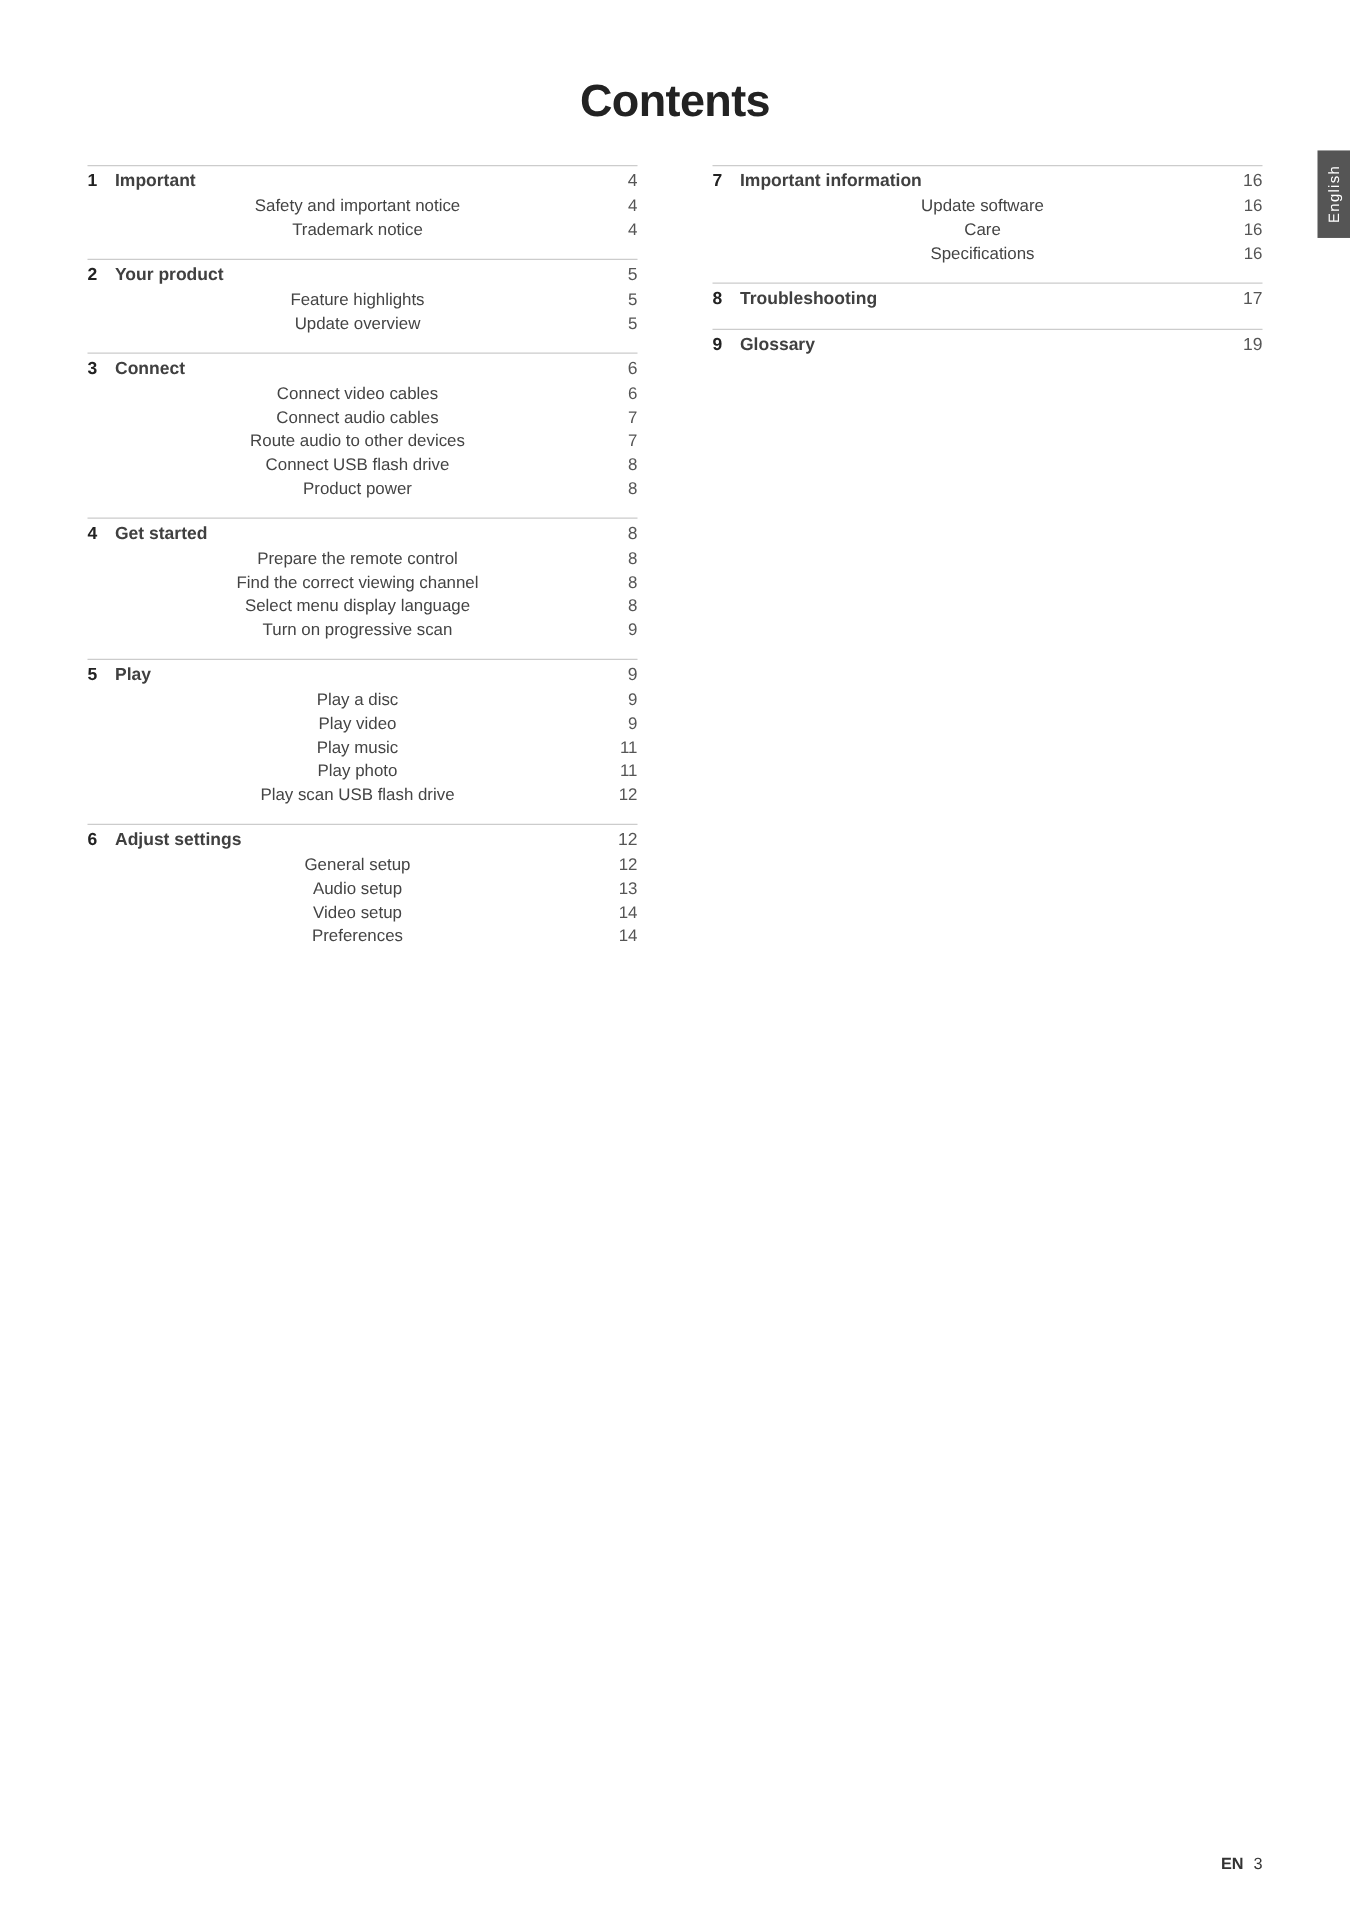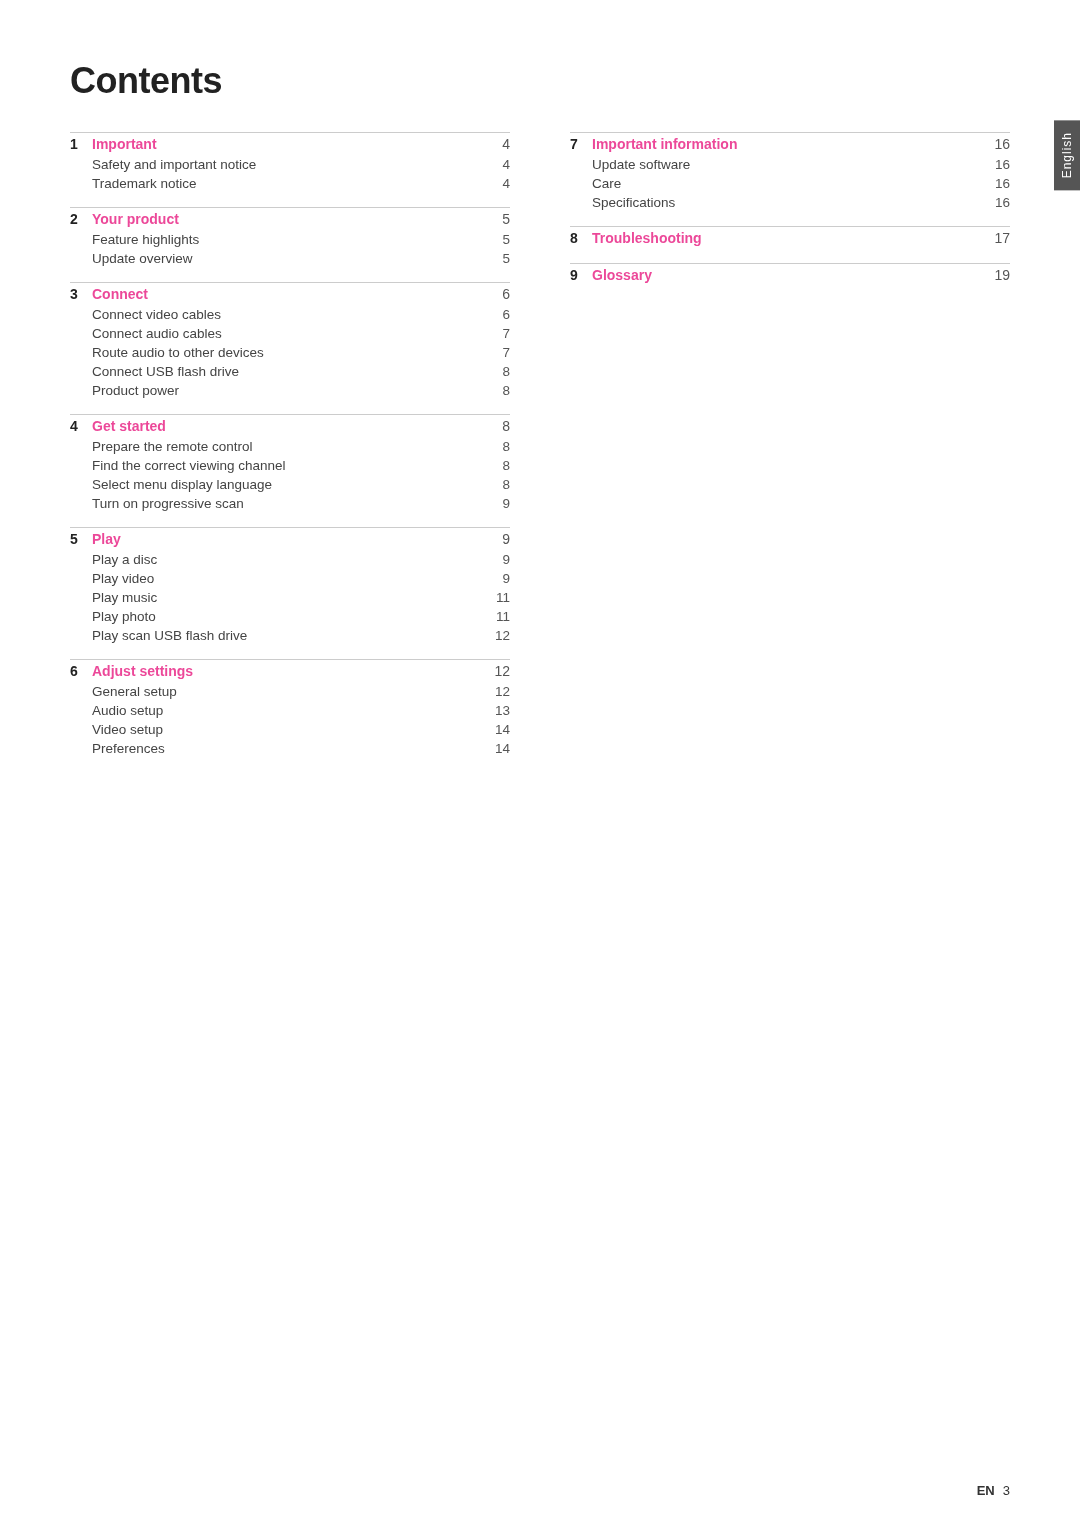--- a/index.html
+++ b/index.html
@@ -25,20 +25,21 @@
       padding: 60px 70px 60px 70px;
       position: relative;
     }
 
     .page-title {
       font-size: 36px;
       font-weight: bold;
       color: #222222;
       margin-bottom: 30px;
       letter-spacing: -0.5px;
+      text-align: center;
     }
 
     .two-column-layout {
       display: flex;
       gap: 60px;
     }
 
     .column-left {
       flex: 1;
     }
@@ -62,21 +63,21 @@
       font-weight: bold;
       font-size: 14px;
       min-width: 22px;
       color: #222222;
     }
 
     .section-title {
       font-weight: bold;
       font-size: 14px;
       flex: 1;
-      color: #ec4899;
+      color: #404040;
     }
 
     .section-page {
       font-size: 14px;
       color: #555555;
       min-width: 30px;
       text-align: right;
     }
 
     .sub-items {
@@ -90,20 +91,21 @@
     }
 
     .sub-item-indent {
       min-width: 22px;
     }
 
     .sub-item-label {
       font-size: 13.5px;
       flex: 1;
       color: #444444;
+      text-align: center;
     }
 
     .sub-item-page {
       font-size: 13.5px;
       color: #555555;
       min-width: 30px;
       text-align: right;
     }
 
     .section-block {

